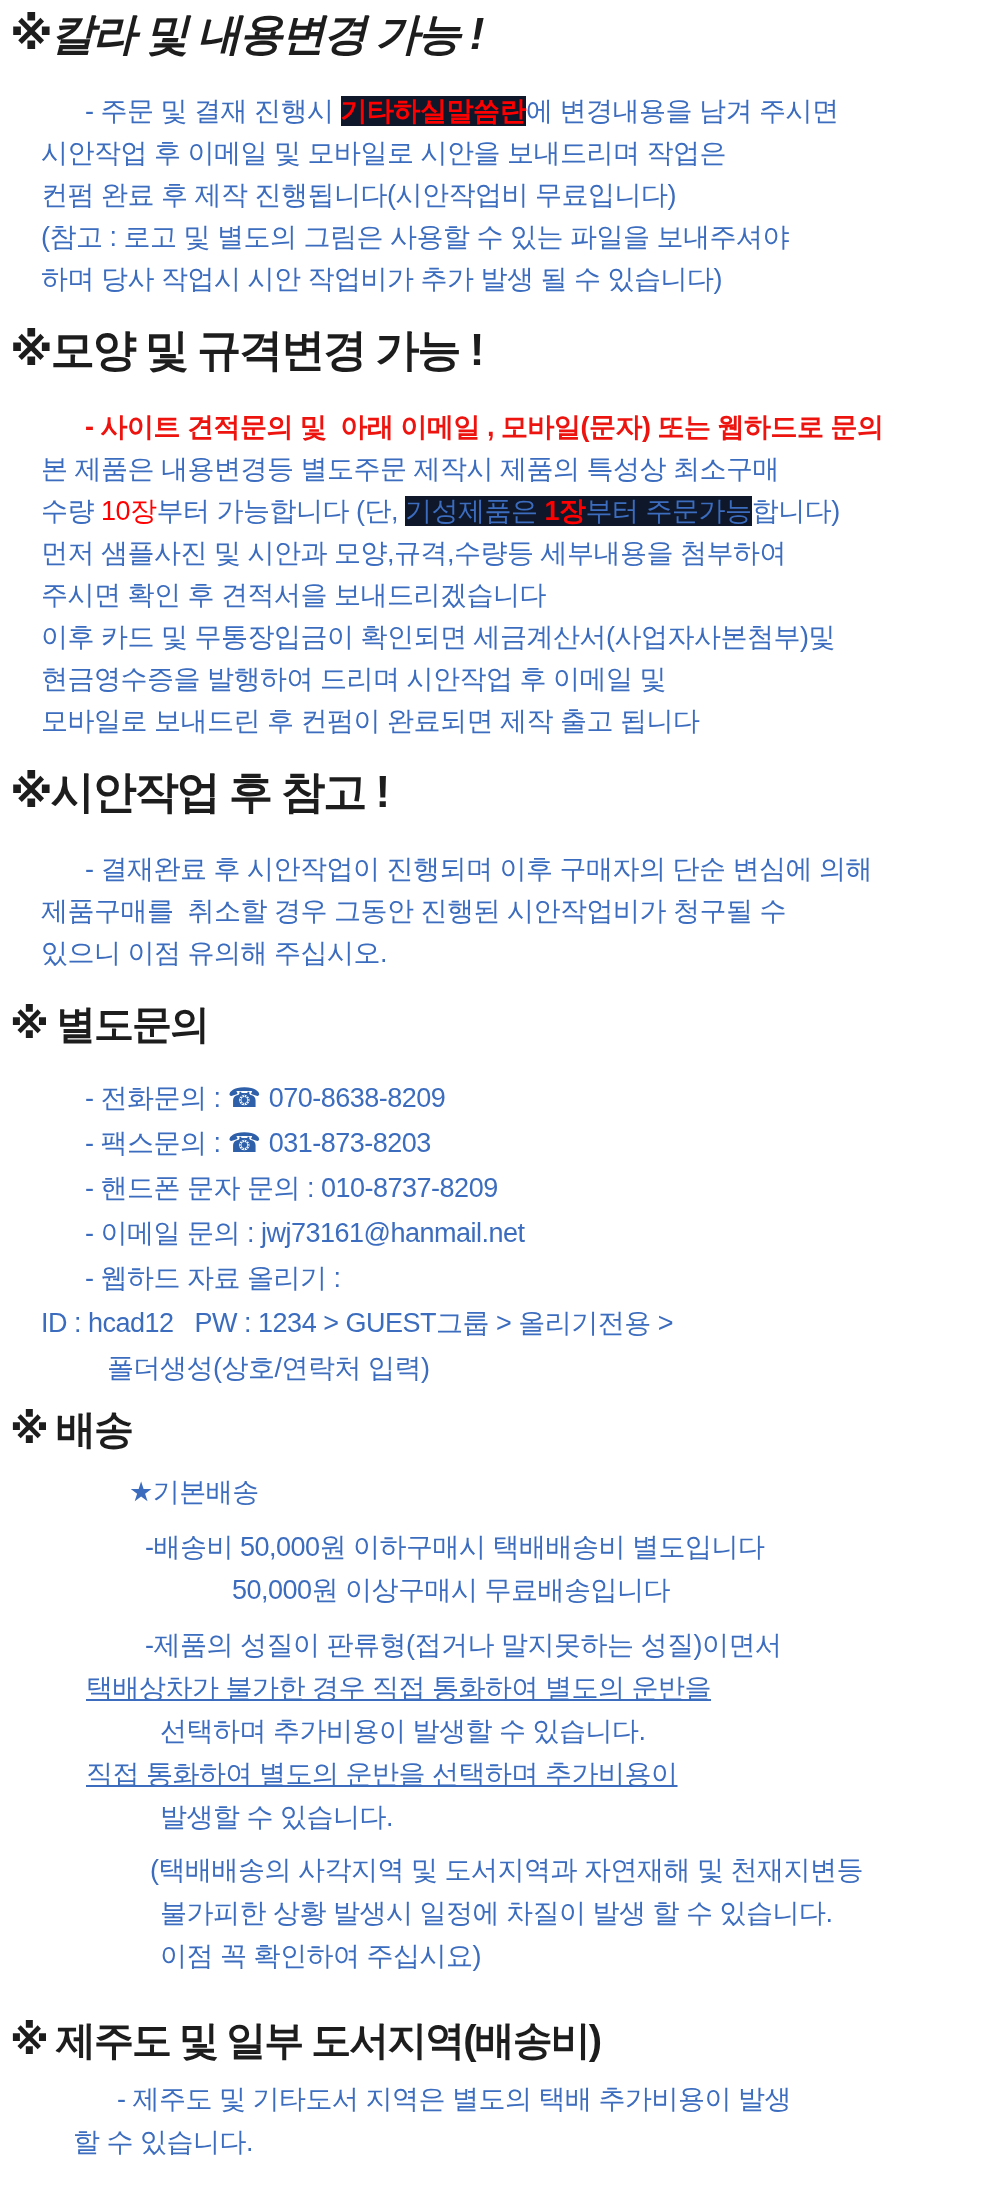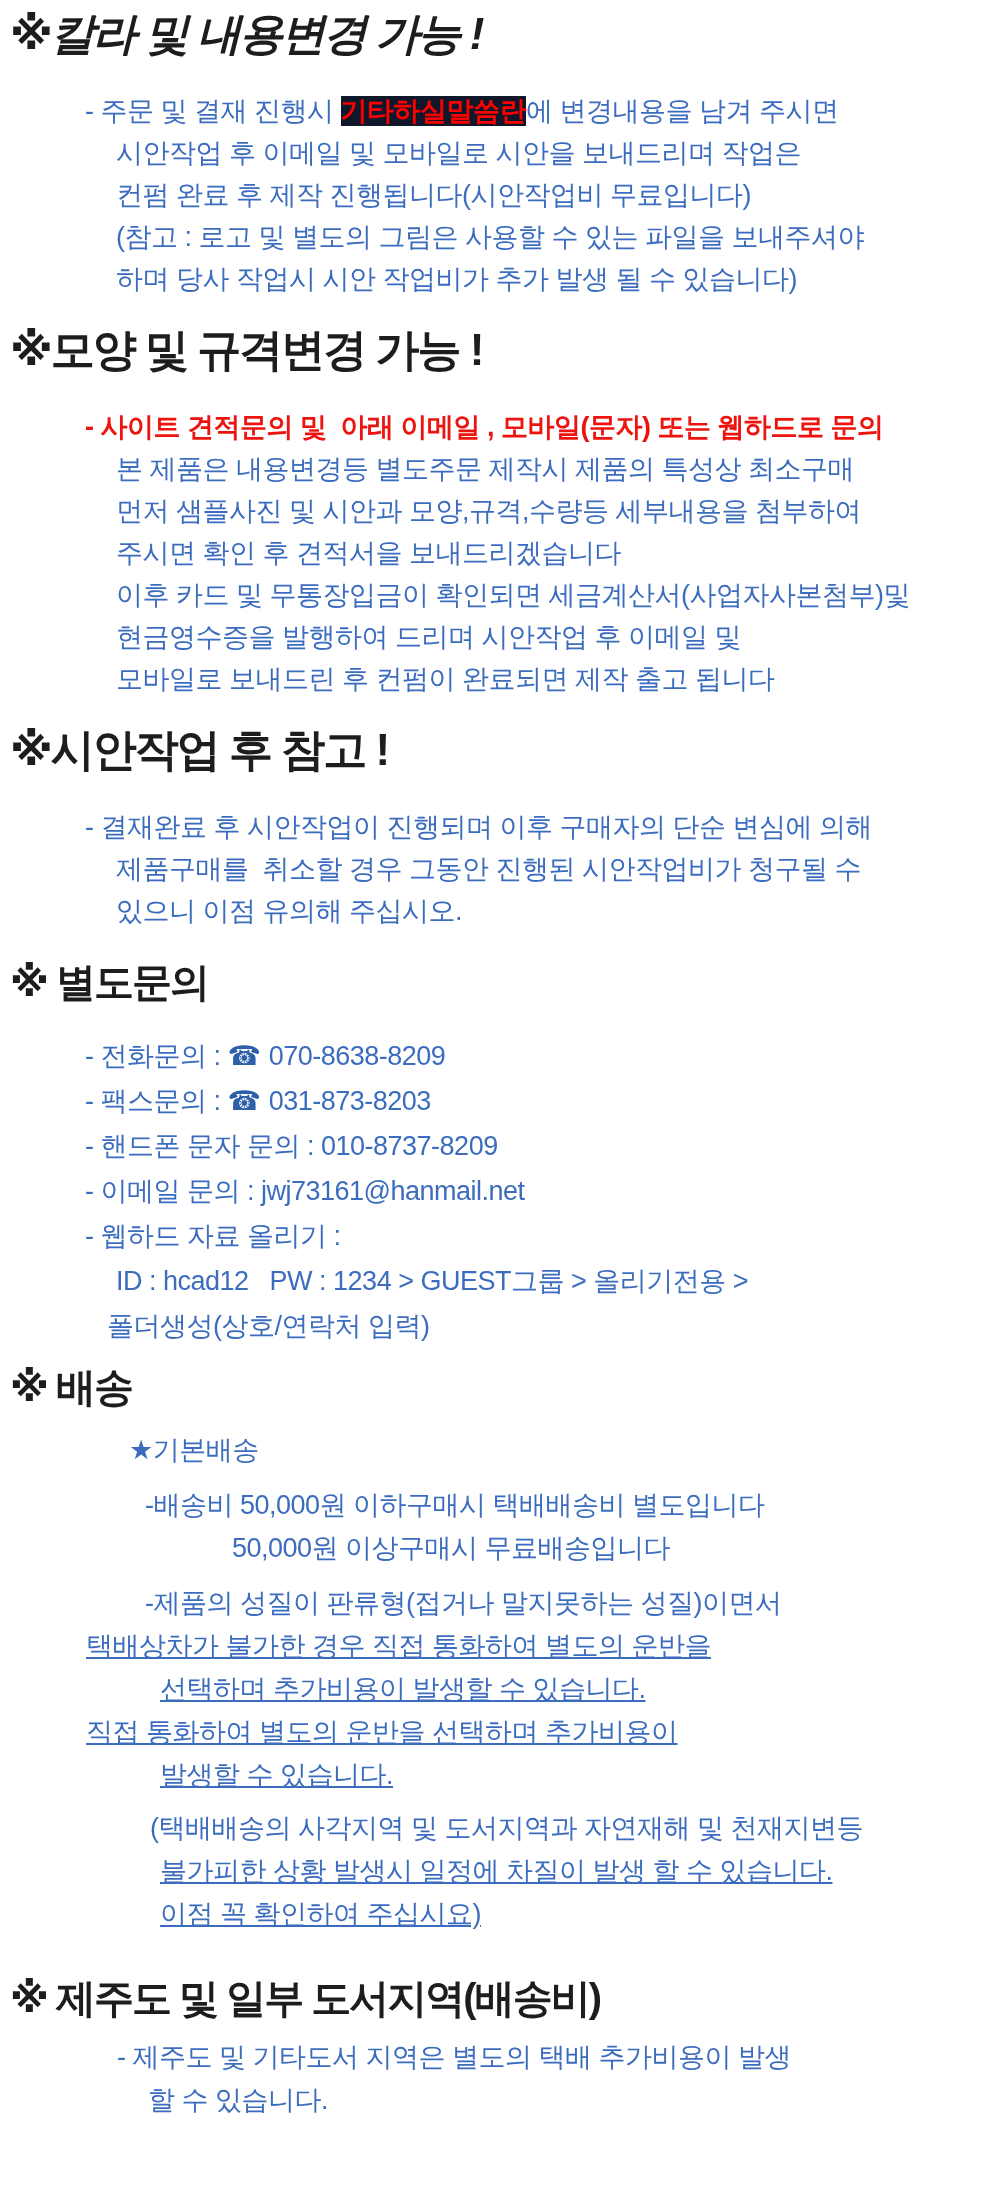--- a/index.html
+++ b/index.html
@@ -21,27 +21,27 @@
   .h4m{margin-top:26px;margin-bottom:28px;}
   .h5m{margin-top:14px;margin-bottom:18px;}
   .h6m{margin-top:38px;margin-bottom:14px;}
   .line{
     font-size:27px;line-height:42px;color:#3b6cbe;
     white-space:pre-wrap;letter-spacing:-0.5px;
   }
   .s4 .line{line-height:45px;}
   .s5 .line{line-height:43px;margin-left:32px;}
   .bu{padding-left:100px;text-indent:-15px;}
-  .c100{padding-left:116px;}
+  .c100{padding-left:41px;}
   .c107{padding-left:107px;}
   .p97{padding-left:97px;}
   .p113{padding-left:113px;}
   .p118{padding-left:118px;}
   .p126{padding-left:54px;text-decoration:underline;}
-  .p128{padding-left:128px;text-decoration:underline;}
+  .p128{padding-left:128px;}
   .p200{padding-left:200px;}
   .gap12{margin-top:12px;}
   .gap13{margin-top:13px;}
   .gap10{margin-top:10px;}
   .redline{color:#ed130e;font-weight:bold;}
   .red{color:#ff0000;}
   .redb{color:#ff0000;font-weight:bold;}
   .hl{background:#0f172a;}
   .tel{color:#2e5fa9;}
   .num{margin-left:8px;}
@@ -58,20 +58,21 @@
     <div class="line c100">시안작업 후 이메일 및 모바일로 시안을 보내드리며 작업은</div>
     <div class="line c100">컨펌 완료 후 제작 진행됩니다(시안작업비 무료입니다)</div>
     <div class="line c100">(참고 : 로고 및 별도의 그림은 사용할 수 있는 파일을 보내주셔야</div>
     <div class="line c100">하며 당사 작업시 시안 작업비가 추가 발생 될 수 있습니다)</div>
   </div>
 
   <div class="sec">
     <div class="h h-lg h2m">※모양 및 규격변경 가능 !</div>
     <div class="line bu redline">- 사이트 견적문의 및  아래 이메일 , 모바일(문자) 또는 웹하드로 문의</div>
     <div class="line c100">본 제품은 내용변경등 별도주문 제작시 제품의 특성상 최소구매</div>
+    <div class="line c100"><span>수량 </span><span class="red">10장</span><span>부터 가능합니다 (단, </span><span class="hl">기성제품은 </span><span class="redb hl">1장</span><span class="hl">부터 주문가능</span><span>합니다)</span></div>
     <div class="line c100">먼저 샘플사진 및 시안과 모양,규격,수량등 세부내용을 첨부하여</div>
     <div class="line c100">주시면 확인 후 견적서을 보내드리겠습니다</div>
     <div class="line c100">이후 카드 및 무통장입금이 확인되면 세금계산서(사업자사본첨부)및</div>
     <div class="line c100">현금영수증을 발행하여 드리며 시안작업 후 이메일 및</div>
     <div class="line c100">모바일로 보내드린 후 컨펌이 완료되면 제작 출고 됩니다</div>
   </div>
 
   <div class="sec">
     <div class="h h-lg h3m">※시안작업 후 참고 !</div>
     <div class="line bu">- 결재완료 후 시안작업이 진행되며 이후 구매자의 단순 변심에 의해</div>

